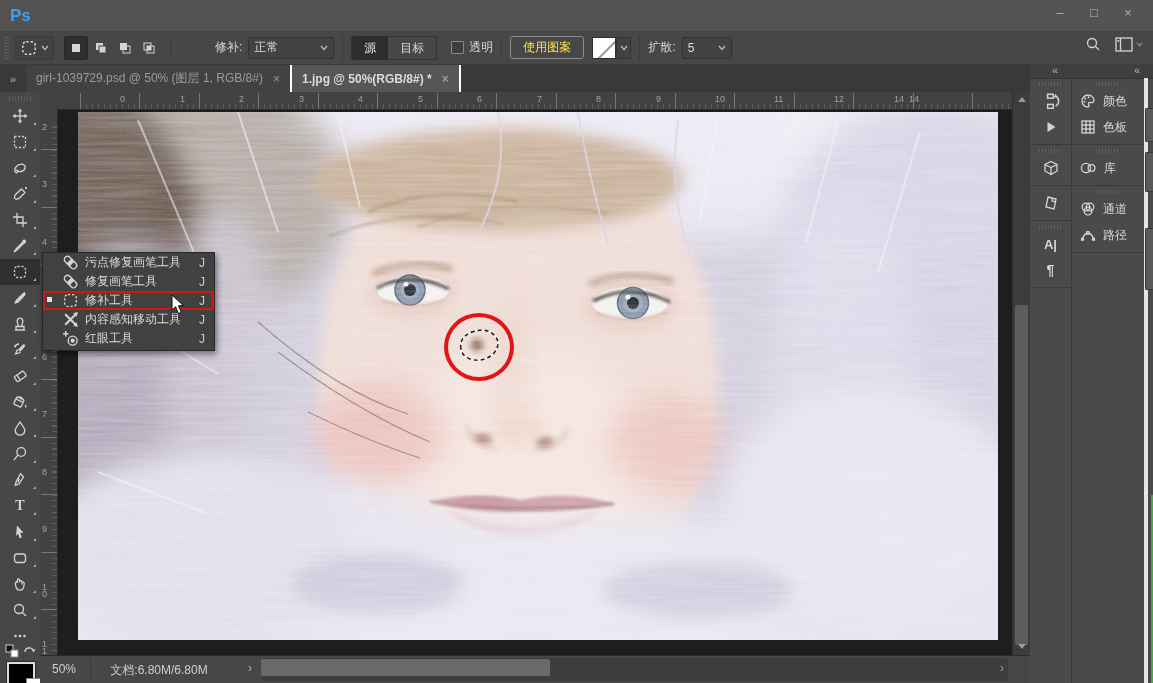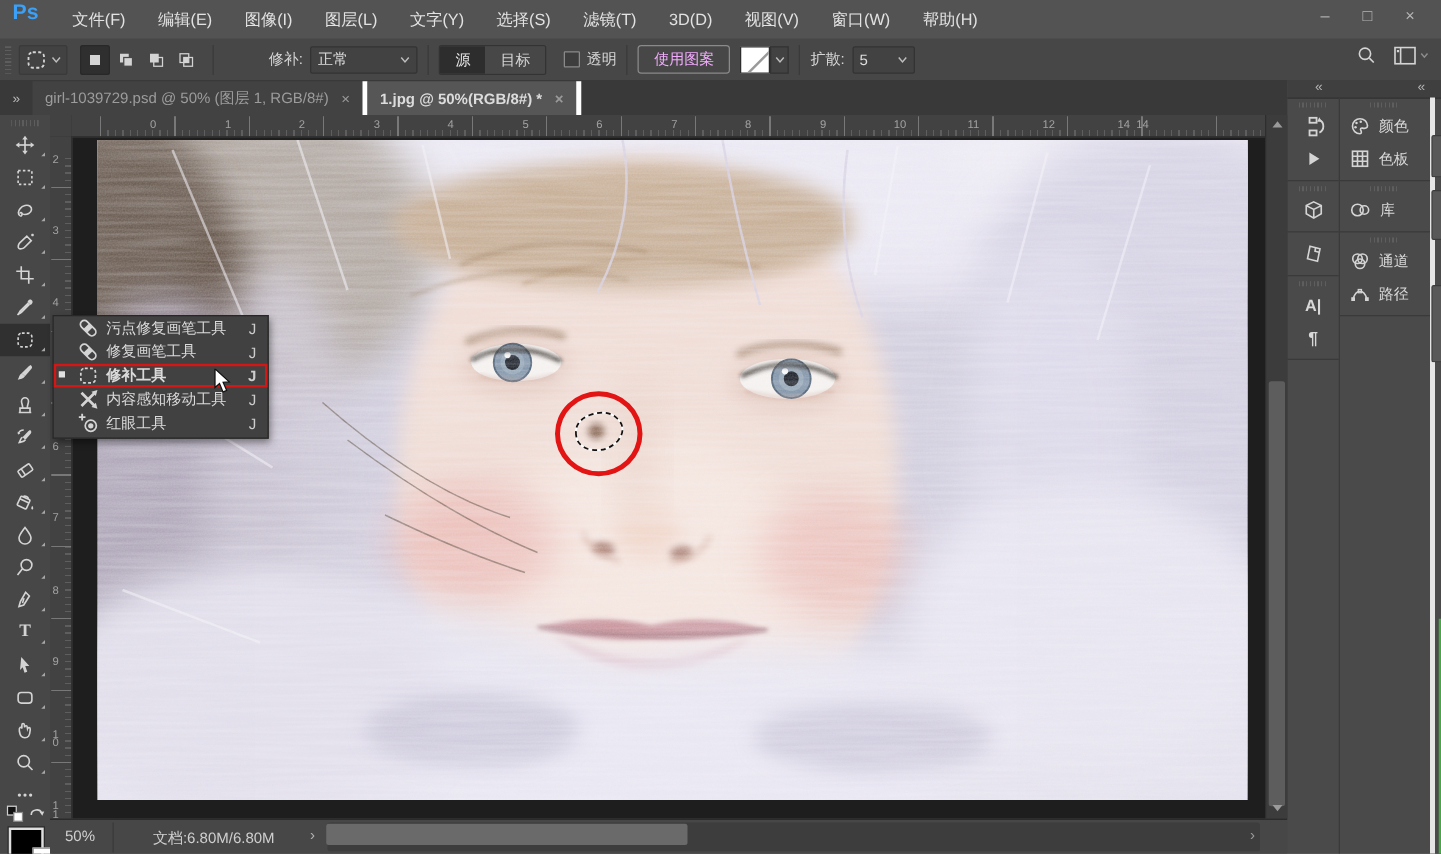--- a/index.html
+++ b/index.html
@@ -4,48 +4,48 @@
 <style>
   html,body{margin:0;padding:0;}
   body{width:1153px;height:683px;position:relative;background:#474747;
        font-family:"Liberation Sans","DejaVu Sans",sans-serif;overflow:hidden;
        -webkit-font-smoothing:antialiased;}
   .abs{position:absolute;}
   svg{display:block;}
   .ico{stroke:#d4d4d4;fill:none;stroke-width:1.3;}
 
   
-  #menu-bar{left:0;top:0;width:1153px;height:31px;background:#535353;display:flex;}
+  #menu-bar{left:0;top:0;width:1153px;height:31px;background:#535353;display:flex;align-items:center;}
   #ps-logo{color:#3aa0f8;font-weight:bold;font-size:17px;margin:0 14px 0 10px;}
   .menu-item{color:#e2e2e2;font-size:13px;padding:0 13px;line-height:31px;}
   #win-controls{position:absolute;right:8px;top:0;display:flex;}
   .win-btn{width:34px;height:24px;color:#b5b5b5;font-size:13px;display:flex;align-items:center;justify-content:center;}
 
   
   #options-bar{left:0;top:31px;width:1153px;height:33px;background:#474747;border-bottom:1px solid #383838;display:flex;align-items:center;font-size:12px;color:#d6d6d6;}
   .grip-v{width:5px;height:22px;margin:0 6px 0 4px;background:repeating-linear-gradient(0deg,#5d5d5d 0 1px,transparent 1px 3px);}
   .opt-sep{width:1px;height:24px;background:#3a3a3a;margin:0 8px;}
   #tool-preset{display:flex;align-items:center;gap:3px;padding:2px 4px;border:1px solid #3a3a3a;border-radius:2px;background:#424242;margin-right:10px;}
   .mode-btn{width:22px;height:22px;display:flex;align-items:center;justify-content:center;border-radius:2px;margin-right:2px;}
   .mode-btn.pressed{background:#2f2f2f;border:1px solid #282828;}
   .dd{display:flex;align-items:center;justify-content:space-between;background:#424242;border:1px solid #333;border-radius:2px;height:20px;padding:0 5px;color:#dcdcdc;}
   .seg{display:flex;border:1px solid #333;border-radius:2px;overflow:hidden;height:22px;}
   .seg > div{padding:0 12px;line-height:22px;background:#474747;}
   .seg > div.pressed{background:#2d2d2d;color:#e8e8e8;}
   .cb{width:11px;height:11px;border:1px solid #8a8a8a;background:#3d3d3d;border-radius:1px;margin-right:5px;}
-  .btn{border:1px solid #8a8a8a;border-radius:3px;padding:2px 12px;color:#f0abfc;background:transparent;}
+  .btn{border:1px solid #8a8a8a;border-radius:3px;padding:2px 12px;color:#fde047;background:transparent;}
   #pattern-swatch{width:22px;height:20px;background:#fff;border:1px solid #2d2d2d;position:relative;overflow:hidden;}
   #pattern-swatch::after{content:"";position:absolute;left:-4px;top:9px;width:40px;height:2px;background:#9a9a9a;transform:rotate(-45deg);}
   .chevbox{width:13px;height:20px;background:#424242;border:1px solid #333;display:flex;align-items:center;justify-content:center;}
   #opt-right{position:absolute;right:10px;top:36px;display:flex;align-items:center;gap:14px;}
 
   
   #tab-strip{left:0;top:64px;width:1030px;height:28px;background:#393939;display:flex;align-items:flex-end;}
   #tab-expander{width:26px;color:#b9b9b9;font-size:11px;text-align:center;line-height:26px;}
-  .doc-tab{height:27px;display:flex;align-items:center;padding:0 10px;font-size:12px;border-right:4px solid #ffffff;}
+  .doc-tab{height:27px;display:flex;align-items:center;padding:0 10px;font-size:12px;border-right:2px solid #ffffff;}
   .doc-tab .close{margin-left:10px;color:#9a9a9a;font-size:12px;}
   .doc-tab.inactive{background:#424242;color:#9c9c9c;}
   .doc-tab.active{background:#565656;color:#dcdcdc;font-weight:bold;}
 
   
   #toolbar{left:0;top:92px;width:40px;height:591px;background:#474747;border-right:1px solid #3a3a3a;}
   #toolbar-grip{width:22px;height:5px;margin:4px auto 2px auto;background:repeating-linear-gradient(90deg,#5d5d5d 0 1px,transparent 1px 3px);}
   .tool{width:40px;height:26px;display:flex;align-items:center;justify-content:center;position:relative;}
   .tool::after{content:"";position:absolute;right:4px;bottom:4px;border-left:3px solid transparent;border-bottom:3px solid #a8a8a8;}
   .tool.active{background:#303030;}
@@ -68,21 +68,21 @@
   #vscroll{left:972px;top:0;width:17px;height:563px;background:#3c3c3c;border-left:1px solid #2e2e2e;}
   #vthumb{position:absolute;left:2px;top:213px;width:13px;height:340px;background:#5d5d5d;border-radius:2px;}
   .arr{width:0;height:0;position:absolute;left:5px;}
   #varr-up{top:5px;border-left:4px solid transparent;border-right:4px solid transparent;border-bottom:5px solid #9a9a9a;}
   #varr-dn{top:552px;border-left:4px solid transparent;border-right:4px solid transparent;border-top:5px solid #9a9a9a;}
 
   
   #status-bar{left:40px;top:655px;width:990px;height:28px;background:#474747;border-top:1px solid #2b2b2b;color:#cfcfcf;font-size:12px;}
   #zoom-field{position:absolute;left:12px;top:6px;}
   .st-sep{position:absolute;top:2px;width:1px;height:24px;background:#3a3a3a;}
-  #doc-info{position:absolute;left:56px;top:6px;width:150px;text-align:center;}
+  #doc-info{position:absolute;left:44px;top:6px;width:150px;text-align:center;}
   #doc-expand{position:absolute;left:208px;top:5px;color:#b0b0b0;}
   #hscroll{position:absolute;left:222px;top:2px;width:746px;height:23px;background:#3d3d3d;border-radius:2px;}
   #hthumb{position:absolute;left:221px;top:3px;width:289px;height:17px;background:#6a6a6a;border-radius:2px;}
   #hleft{position:absolute;left:4px;top:3px;color:#9a9a9a;}
   #hright{position:absolute;right:4px;top:3px;color:#9a9a9a;}
 
   
   #right-dock{left:1030px;top:64px;width:123px;height:619px;background:#4a4a4a;}
   #dock-header{height:14px;background:#3f3f3f;border-bottom:1px solid #333;position:relative;}
   .collapse{position:absolute;top:0;color:#b5b5b5;font-size:11px;line-height:13px;}
@@ -94,47 +94,33 @@
   .prow{height:26px;display:flex;align-items:center;gap:7px;padding-left:8px;color:#d8d8d8;font-size:12px;}
   .edge-tab{position:absolute;left:115px;width:8px;background:#585858;border:1px solid #3a3a3a;border-right:none;border-radius:2px 0 0 2px;}
   #green-sliver{left:1151px;top:495px;width:2px;height:188px;background:#45a845;}
 
   
   #flyout{left:42px;top:252px;width:171px;height:97px;background:#414141;border:1px solid #272727;box-shadow:2px 3px 6px rgba(0,0,0,.45);z-index:50;}
   .fly-row{height:19px;display:flex;align-items:center;color:#dadada;font-size:12px;position:relative;padding-left:16px;}
   .fly-row .ficon{width:22px;display:flex;justify-content:center;}
   .fly-row .flab{flex:1;margin-left:4px;white-space:nowrap;}
   .fly-row .fkey{margin-right:9px;color:#cdcdcd;}
-  .fly-row.selected{outline:2px solid #d31616;outline-offset:-2px;font-weight:bold;}
+  .fly-row.selected{outline:2px solid #d31616;outline-offset:-2px;}
   .fly-bullet{position:absolute;left:4px;top:6px;width:5px;height:5px;background:#e0e0e0;}
   #fly-cursor{position:absolute;left:128px;top:42px;z-index:60;}
 
   
   #red-circle{left:444px;top:313px;width:70px;height:68px;border:4px solid #e21414;border-radius:50%;z-index:40;box-sizing:border-box;}
   #ants{left:448px;top:324px;z-index:40;}
 </style>
 </head>
 <body>
 
 <div id="menu-bar" class="abs">
   <span id="ps-logo">Ps</span>
-  <div style="display:flex;">
-
-  <span class="menu-item">文件(F)</span>
-      <span class="menu-item">编辑(E)</span>
-      <span class="menu-item">图像(I)</span>
-      <span class="menu-item">图层(L)</span>
-      <span class="menu-item">文字(Y)</span>
-      <span class="menu-item">选择(S)</span>
-      <span class="menu-item">滤镜(T)</span>
-      <span class="menu-item">3D(D)</span>
-      <span class="menu-item">视图(V)</span>
-      <span class="menu-item">窗口(W)</span>
-      <span class="menu-item">帮助(H)</span>
-    </div>
   <div id="win-controls">
     <span class="win-btn">–</span>
     <span class="win-btn">□</span>
     <span class="win-btn">×</span>
   </div>
 </div>
 
 <div id="options-bar" class="abs">
   <div class="grip-v"></div>
   <div id="tool-preset">

